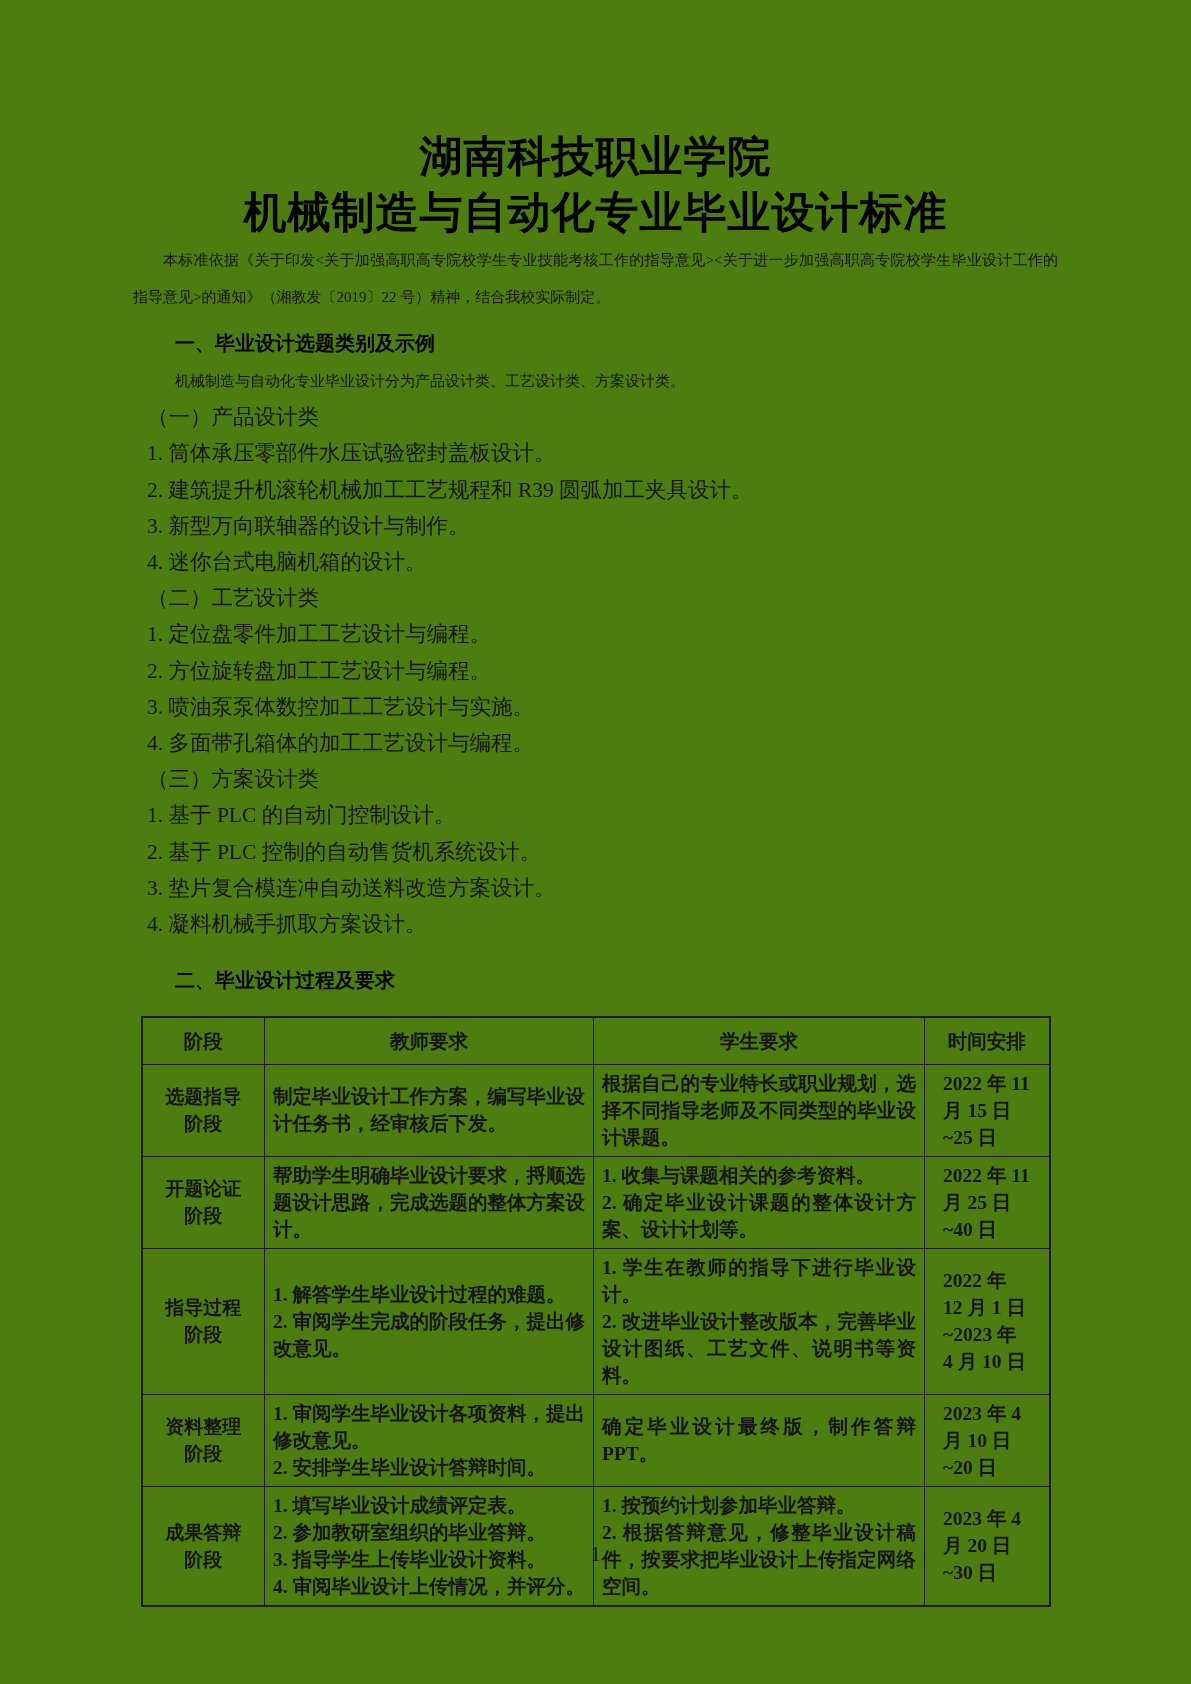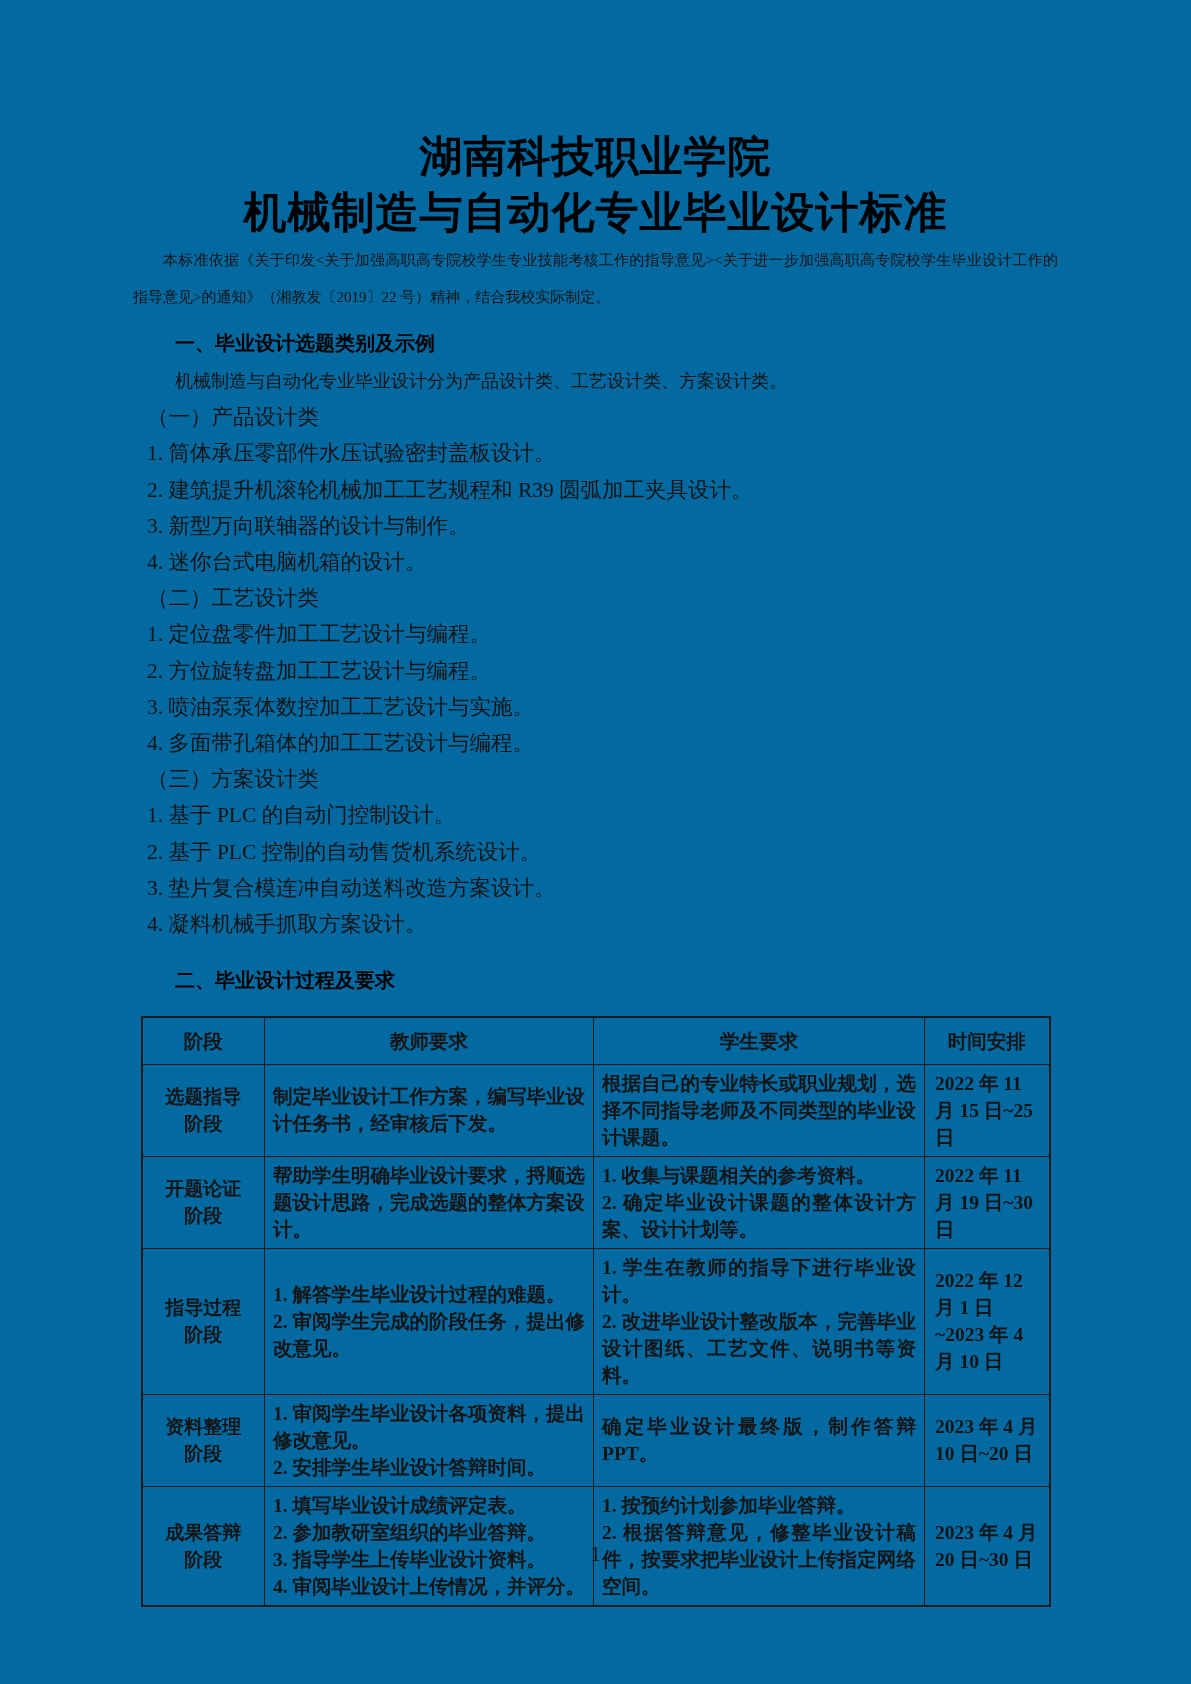--- a/index.html
+++ b/index.html
@@ -2,21 +2,21 @@
 <html><head>
 <meta charset="utf-8">
 <style>
   * { margin: 0; padding: 0; box-sizing: border-box; }
   html, body { background: #ffffff; }
   .page {
     position: relative;
     width: 1191px;
     height: 1684px;
     margin: 0 auto;
-    background: #0369a1;
+    background: #4d7c0f;
     color: #111111;
     font-family: "Liberation Serif", serif;
     overflow: hidden;
   }
   .content {
     position: absolute;
     left: 133px;
     top: 128px;
     width: 925px;
   }
@@ -41,21 +41,21 @@
     font-family: "Liberation Sans", sans-serif;
     font-weight: bold;
     font-size: 20px;
     line-height: 40px;
     color: #000000;
     margin-left: 42px;
   }
   .sec1-heading { margin-top: 8px; }
   .sec2-heading { margin-top: 18px; }
   .lead-line {
-    font-size: 18px;
+    font-size: 15px;
     line-height: 36.2px;
     margin-left: 42px;
     color: #151515;
   }
   .group-label, .topic-item {
     font-size: 21.5px;
     line-height: 36.2px;
     margin-left: 14px;
     color: #151515;
   }
@@ -88,21 +88,21 @@
     padding: 3px 15px;
     font-size: 19px;
   }
   td.teacher-cell, td.student-cell {
     text-align: justify;
     padding: 5px 8px;
     white-space: pre-line;
   }
   td.time-cell {
     text-align: left;
-    padding: 5px 10px;
+    padding: 5px 18px;
     white-space: pre-line;
   }
   .page-footer {
     position: absolute;
     left: 0;
     right: 0;
     top: 1543px;
     text-align: center;
     font-size: 20px;
     color: #111111;
@@ -171,21 +171,21 @@
           <td class="stage-cell">选题指导阶段</td>
           <td class="teacher-cell">制定毕业设计工作方案，编写毕业设计任务书，经审核后下发。</td>
           <td class="student-cell">根据自己的专业特长或职业规划，选择不同指导老师及不同类型的毕业设计课题。</td>
           <td class="time-cell">2022 年 11 月 15 日~25 日</td>
         </tr>
         <tr>
           <td class="stage-cell">开题论证阶段</td>
           <td class="teacher-cell">帮助学生明确毕业设计要求，捋顺选题设计思路，完成选题的整体方案设计。</td>
           <td class="student-cell">1. 收集与课题相关的参考资料。
 2. 确定毕业设计课题的整体设计方案、设计计划等。</td>
-          <td class="time-cell">2022 年 11 月 19 日~30 日</td>
+          <td class="time-cell">2022 年 11 月 25 日~40 日</td>
         </tr>
         <tr>
           <td class="stage-cell">指导过程阶段</td>
           <td class="teacher-cell">1. 解答学生毕业设计过程的难题。
 2. 审阅学生完成的阶段任务，提出修改意见。</td>
           <td class="student-cell">1. 学生在教师的指导下进行毕业设计。
 2. 改进毕业设计整改版本，完善毕业设计图纸、工艺文件、说明书等资料。</td>
           <td class="time-cell">2022 年 12 月 1 日~2023 年 4 月 10 日</td>
         </tr>
         <tr>

